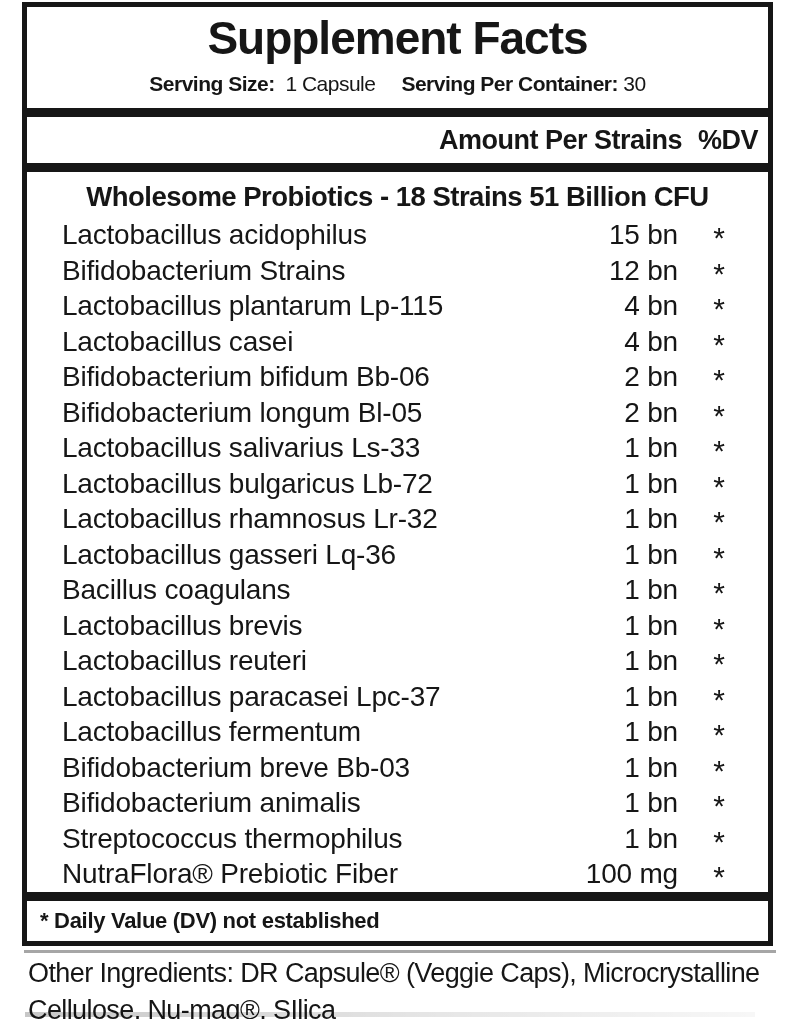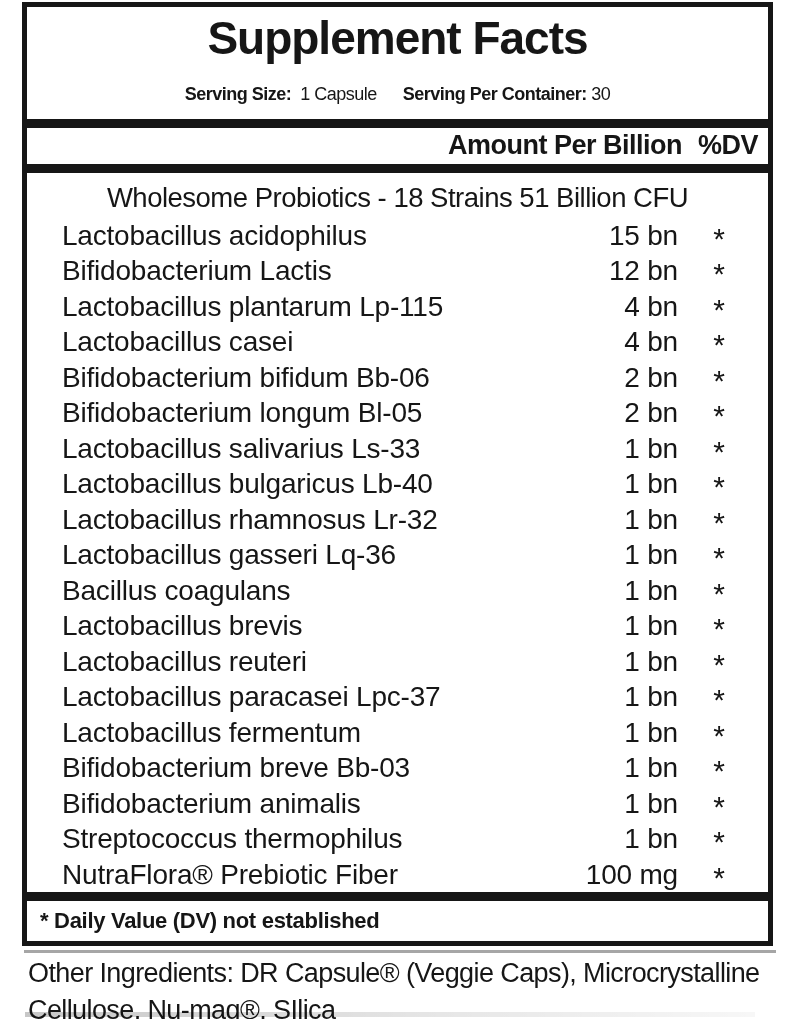--- a/index.html
+++ b/index.html
@@ -24,22 +24,22 @@
   }
 
   .fb-header { padding-top: 5px; text-align: center; }
   .fb-title {
     font-size: 46px;
     font-weight: bold;
     letter-spacing: -1px;
     line-height: 52px;
   }
   .fb-serving-line {
-    margin-top: 14px;
-    font-size: 18px;
+    margin-top: 3px;
+    font-size: 21px;
     font-weight: bold;
     line-height: 33px;
     letter-spacing: -0.5px;
     padding-bottom: 8px;
     white-space: nowrap;
   }
   .fb-serving-line .value { font-weight: normal; }
   .gap { display: inline-block; width: 26px; }
 
   .thick-bar {
@@ -55,21 +55,21 @@
     justify-content: flex-end;
     font-size: 27px;
     font-weight: bold;
     letter-spacing: -0.5px;
     padding-right: 10px;
   }
   .amount-header-row .amount-header-label { margin-right: 16px; }
 
   .section-heading {
     font-size: 27.5px;
-    font-weight: normal;
+    font-weight: bold;
     letter-spacing: -0.5px;
     text-align: center;
     padding: 9px 10px 3px 10px;
     line-height: 31px;
   }
 
   .rows { flex: 1; padding-top: 2px; }
   .ingredient-row {
     display: flex;
     align-items: baseline;
@@ -143,37 +143,37 @@
     <div class="fb-serving-line">
       <span>Serving Size:</span>
       <span class="value">&nbsp;<span>1 Capsule</span></span><span class="gap"></span><span>Serving Per Container:</span>
       <span class="value">30</span>
     </div>
   </div>
 
   <div class="thick-bar"></div>
 
   <div class="amount-header-row">
-    <span class="amount-header-label">Amount Per Billion</span>
+    <span class="amount-header-label">Amount Per Strains</span>
     <span>%DV</span>
   </div>
 
   <div class="thick-bar"></div>
 
   <div class="section-heading">Wholesome Probiotics - 18 Strains 51 Billion CFU</div>
 
   <div class="rows">
   <div class="ingredient-row">
     <span class="cell-name">Lactobacillus acidophilus</span>
     <span class="cell-amount">15 bn</span>
     <span class="cell-dv">*</span>
   </div>
 
   <div class="ingredient-row">
-    <span class="cell-name">Bifidobacterium Lactis</span>
+    <span class="cell-name">Bifidobacterium Strains</span>
     <span class="cell-amount">12 bn</span>
     <span class="cell-dv">*</span>
   </div>
 
   <div class="ingredient-row">
     <span class="cell-name">Lactobacillus plantarum Lp-115</span>
     <span class="cell-amount">4 bn</span>
     <span class="cell-dv">*</span>
   </div>
 
@@ -195,21 +195,21 @@
     <span class="cell-dv">*</span>
   </div>
 
   <div class="ingredient-row">
     <span class="cell-name">Lactobacillus salivarius Ls-33</span>
     <span class="cell-amount">1 bn</span>
     <span class="cell-dv">*</span>
   </div>
 
   <div class="ingredient-row">
-    <span class="cell-name">Lactobacillus bulgaricus Lb-40</span>
+    <span class="cell-name">Lactobacillus bulgaricus Lb-72</span>
     <span class="cell-amount">1 bn</span>
     <span class="cell-dv">*</span>
   </div>
 
   <div class="ingredient-row">
     <span class="cell-name">Lactobacillus rhamnosus Lr-32</span>
     <span class="cell-amount">1 bn</span>
     <span class="cell-dv">*</span>
   </div>
 

